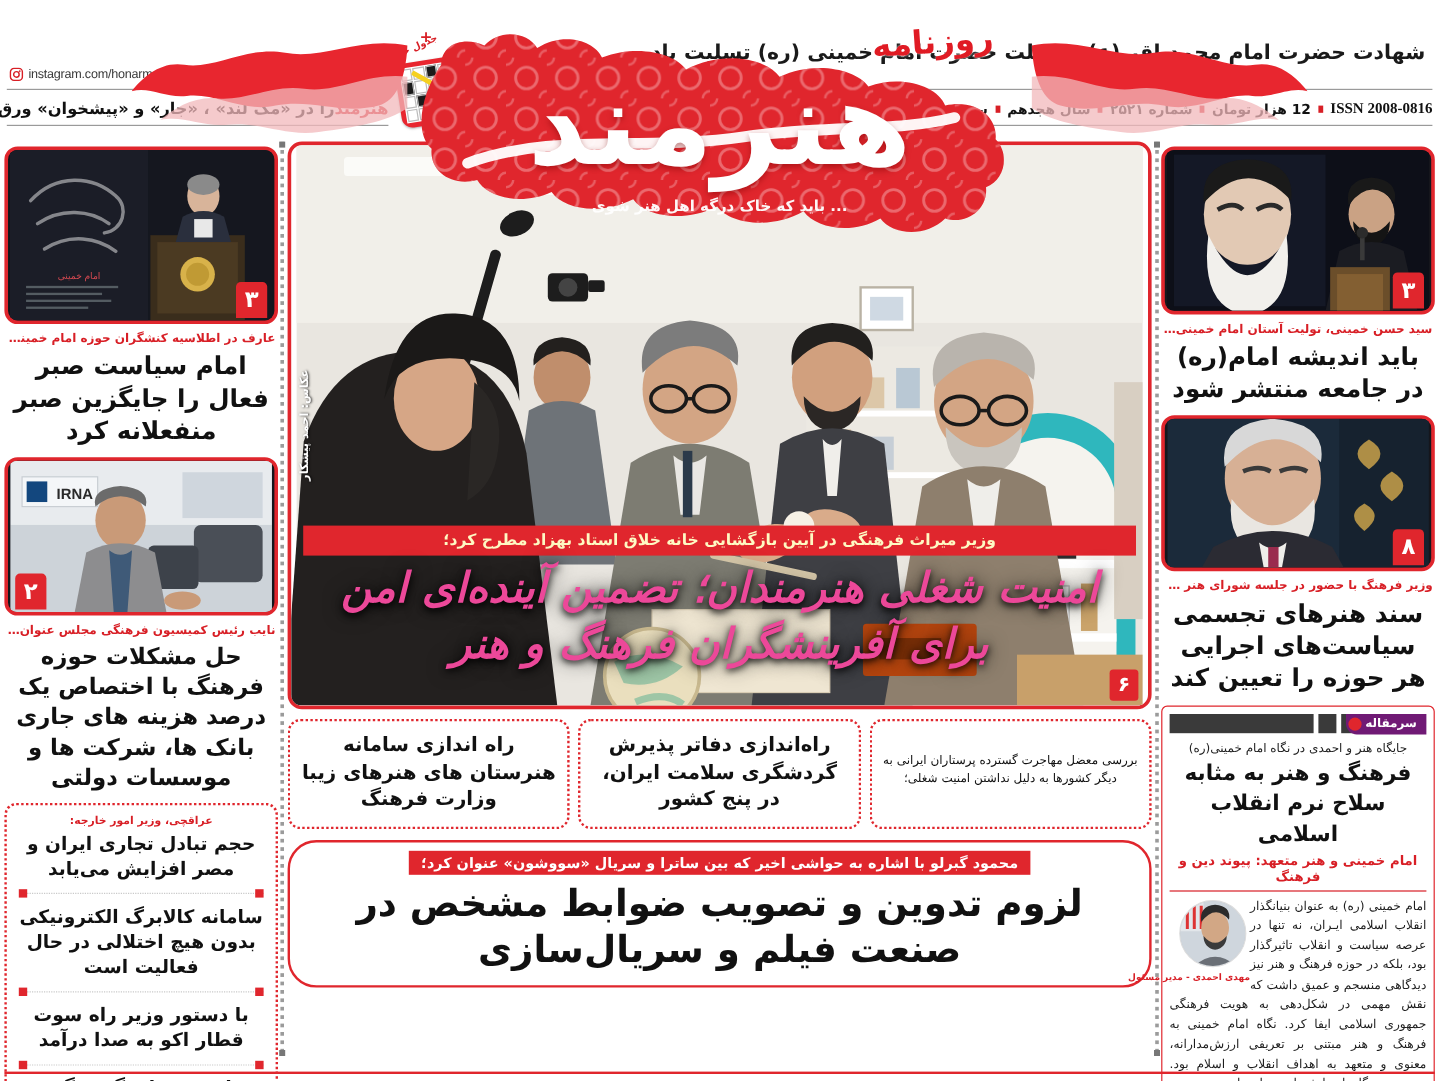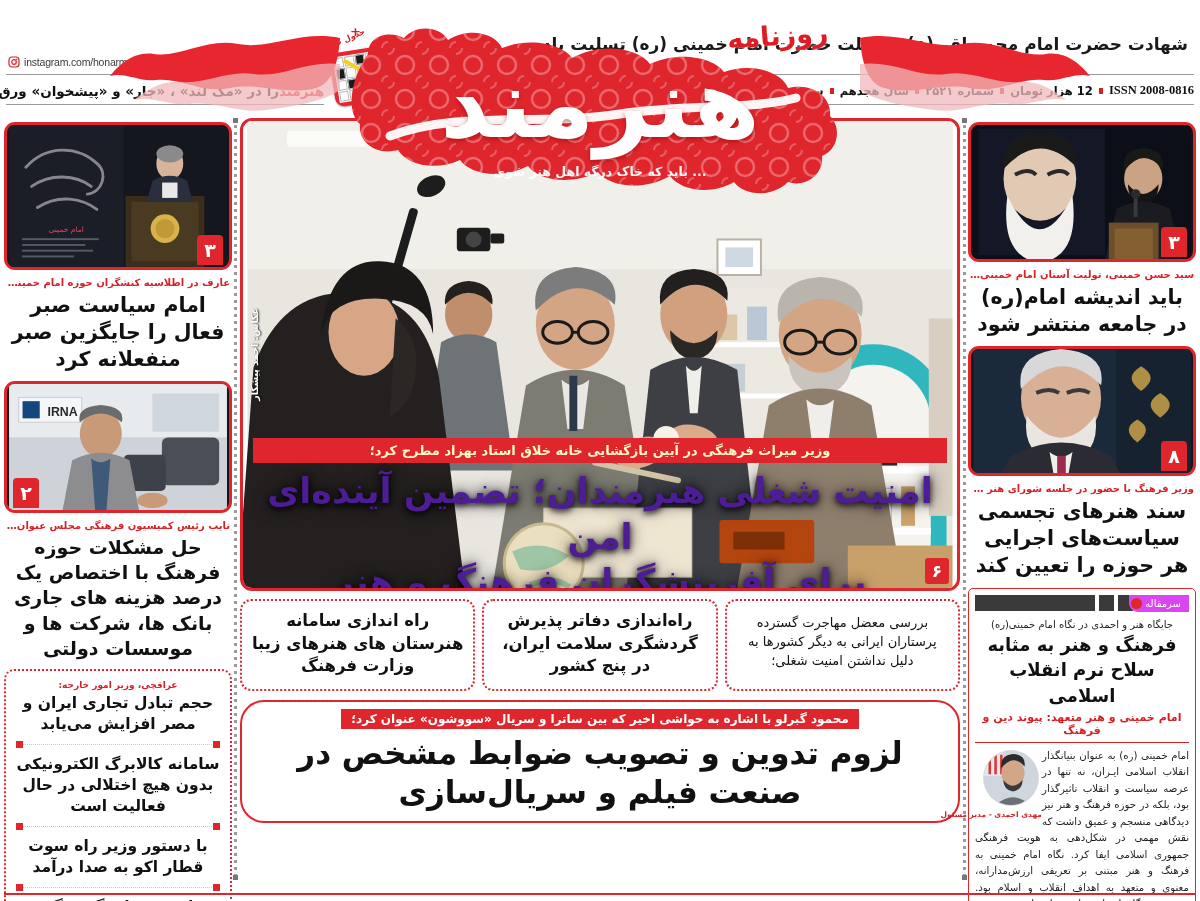--- a/index.html
+++ b/index.html
@@ -139,22 +139,22 @@
   
   .editorial {
     margin-top:9px; border:1.5px solid #e0262d; border-radius:5px;
     padding:5px 6px 7px; background:#fff;
   }
   .ed-badgerow { position:relative; height:19px; display:flex; align-items:center; }
   .ed-bars { position:absolute; right:0; left:0; top:1px; height:16px;
              display:flex; gap:4px; flex-direction:row-reverse; }
   .ed-bar { width:15px; background:#3a3a3a; height:16px; }
   .ed-badge {
-    position:relative; z-index:2; height:17px; background:#d946ef; color:#fff;
-    font-size:10px; font-weight:normal; padding:0 8px 0 16px;
+    position:relative; z-index:2; height:17px; background:#701a75; color:#fff;
+    font-size:10px; font-weight:bold; padding:0 8px 0 16px;
     display:flex; align-items:center; border-radius:0 0 0 9px;
     margin-right:0;
   }
   .ed-dot { position:absolute; left:2px; top:3px; width:11px; height:11px;
             background:#e0262d; border-radius:50%; z-index:3; }
   .ed-kicker { font-size:10px; color:#222; text-align:center; margin:6px 0 2px; }
   .ed-title { font-size:18px; font-weight:bold; color:#111; text-align:center; line-height:1.4; }
   .ed-sub { font-size:11px; font-weight:bold; color:#d81f26; text-align:center;
             margin-top:3px; padding-bottom:5px; border-bottom:1.4px solid #d81f26; }
   .ed-body { position:relative; margin-top:5px; font-size:10.2px; line-height:1.62;
@@ -184,36 +184,37 @@
     writing-mode:vertical-rl; text-orientation:mixed; transform:rotate(180deg);
     text-shadow:0 1px 2px rgba(0,0,0,.9);
   }
   .lead-kicker {
     position:absolute; left:10px; right:10px; top:317px; height:25px; z-index:5;
     background:#e0262d; color:#fef9c3; font-size:13px; font-weight:bold;
     display:flex; align-items:center; justify-content:center; white-space:nowrap;
   }
   .lead-head {
     position:absolute; left:16px; right:16px; top:348px; z-index:5;
-    text-align:center; color:#4c1d95; font-weight:bold; font-size:35px; line-height:1.3;
+    text-align:center; color:#ec4899; font-weight:bold; font-size:35px; line-height:1.3;
     text-shadow:0 2px 6px rgba(0,0,0,.95), 0 0 16px rgba(0,0,0,.8);
+    font-style:italic;
   }
   .lead-pg {
     position:absolute; right:8px; bottom:4px; z-index:6; width:24px; height:26px;
     background:#e0262d; color:#fff; font-size:17px; font-weight:bold;
     display:flex; align-items:center; justify-content:center; border-radius:3px;
   }
 
   
   .teasers { display:flex; gap:7px; margin-top:8px; direction:rtl; }
   .teaser {
     flex:1; border:2.5px dotted #e0262d; border-radius:11px; padding:6px 8px 8px;
     min-height:92px; display:flex; flex-direction:column; justify-content:center;
   }
-  .teaser-kick { font-size:13px; color:#111; text-align:center; line-height:1.45; margin-bottom:3px; }
+  .teaser-kick { font-size:10px; color:#111; text-align:center; line-height:1.45; margin-bottom:3px; }
   .teaser-title { font-size:16.5px; font-weight:bold; color:#111; text-align:center; line-height:1.38; }
 
   
   .bottom-banner {
     margin-top:9px; border:2.5px solid #e0262d; border-radius:24px;
     padding:6px 10px 9px; text-align:center;
   }
   .bb-kicker {
     display:inline-block; background:#e0262d; color:#fff; font-size:12px;
     font-weight:bold; padding:3px 10px; white-space:nowrap;

